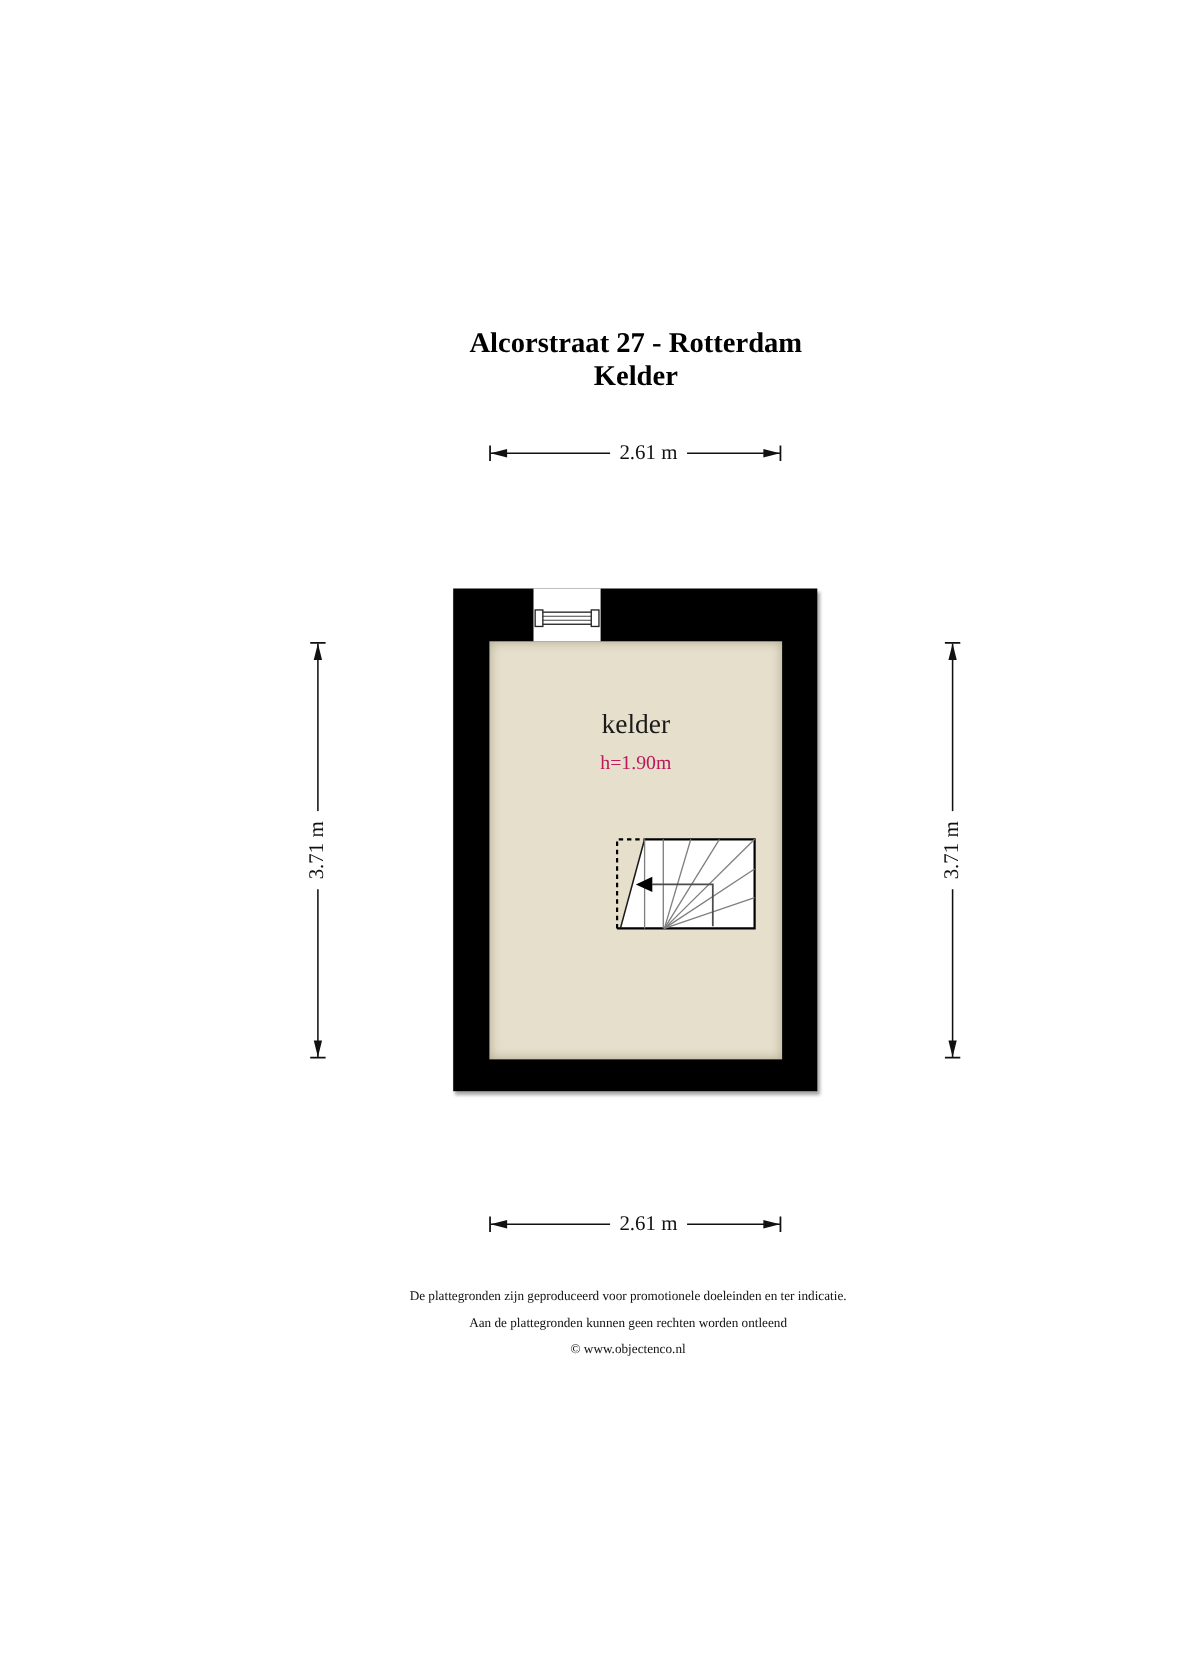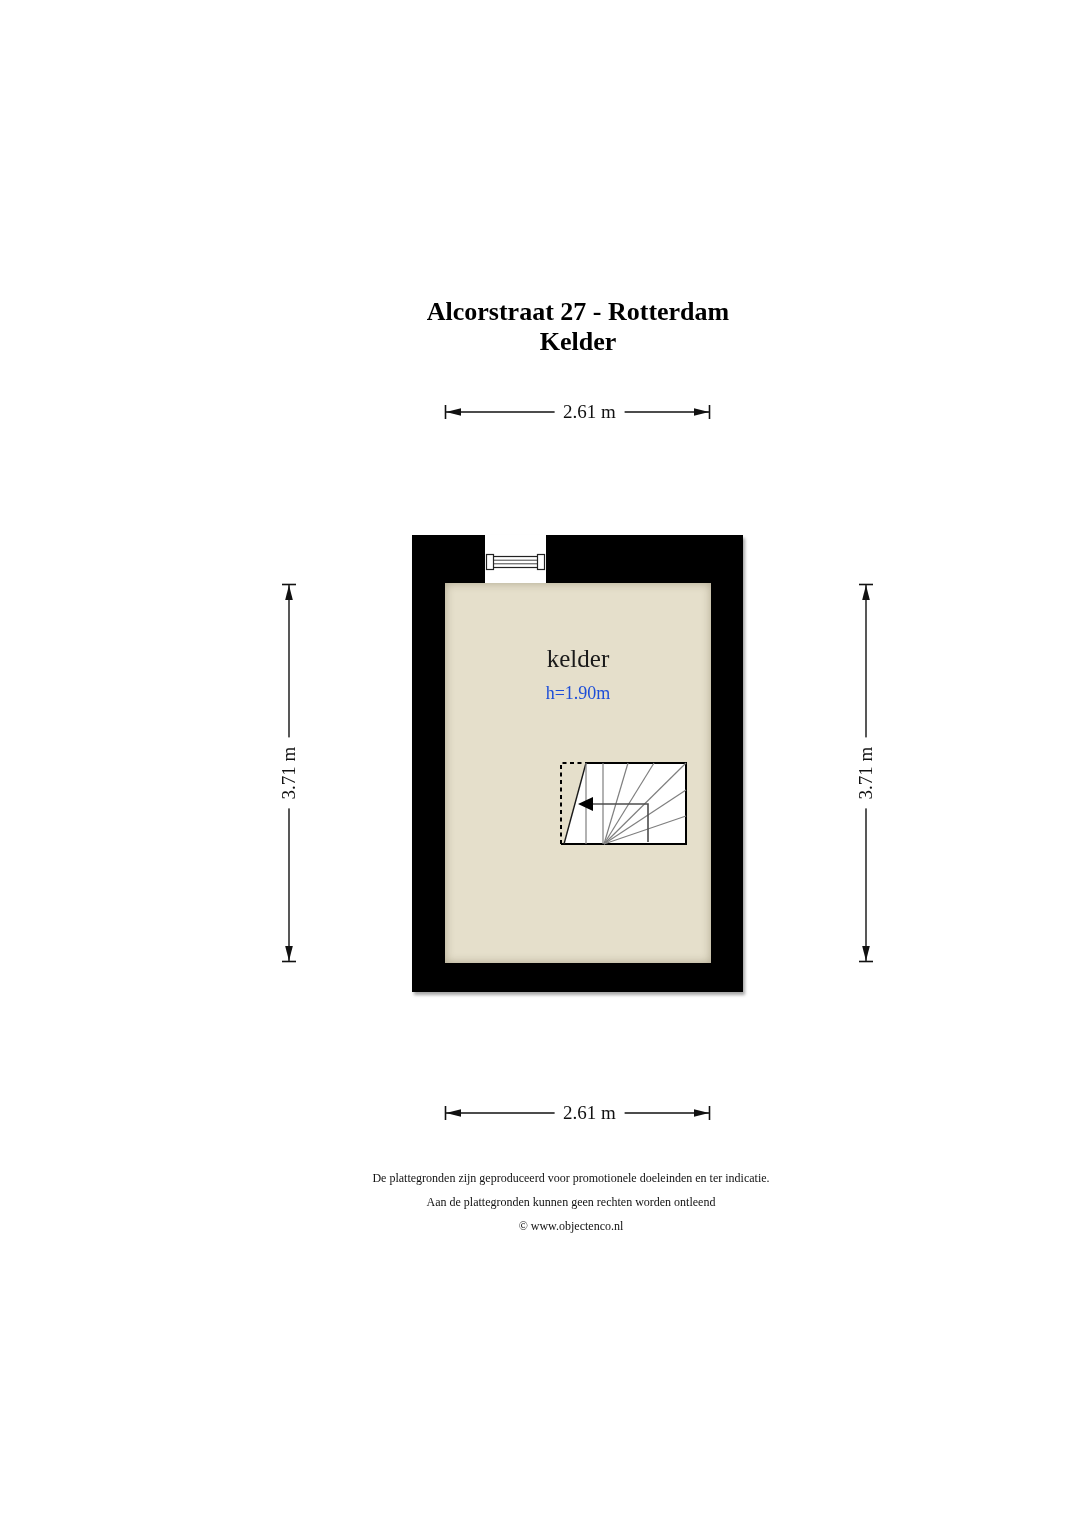--- a/index.html
+++ b/index.html
@@ -33,21 +33,21 @@
   .window-opening{
     position:absolute;left:73px;top:0;width:61px;height:48px;background:#fff;
   }
   .window-opening svg{display:block;}
   .room-label{
     position:absolute;left:414px;top:645px;width:266px;text-align:center;
     font-size:25px;color:#1a1a1a;
   }
   .room-height{
     position:absolute;left:414px;top:683px;width:266px;text-align:center;
-    font-size:18px;color:#1d4ed8;
+    font-size:18px;color:#be185d;
   }
   .stairs{position:absolute;left:528px;top:761px;width:130px;height:86px;}
   .stairs svg{display:block;}
   
   .footer{
     position:absolute;left:0;top:1166px;width:1080px;text-align:center;
     font-size:12px;line-height:24px;color:#111;
   }
 </style>
 </head>

